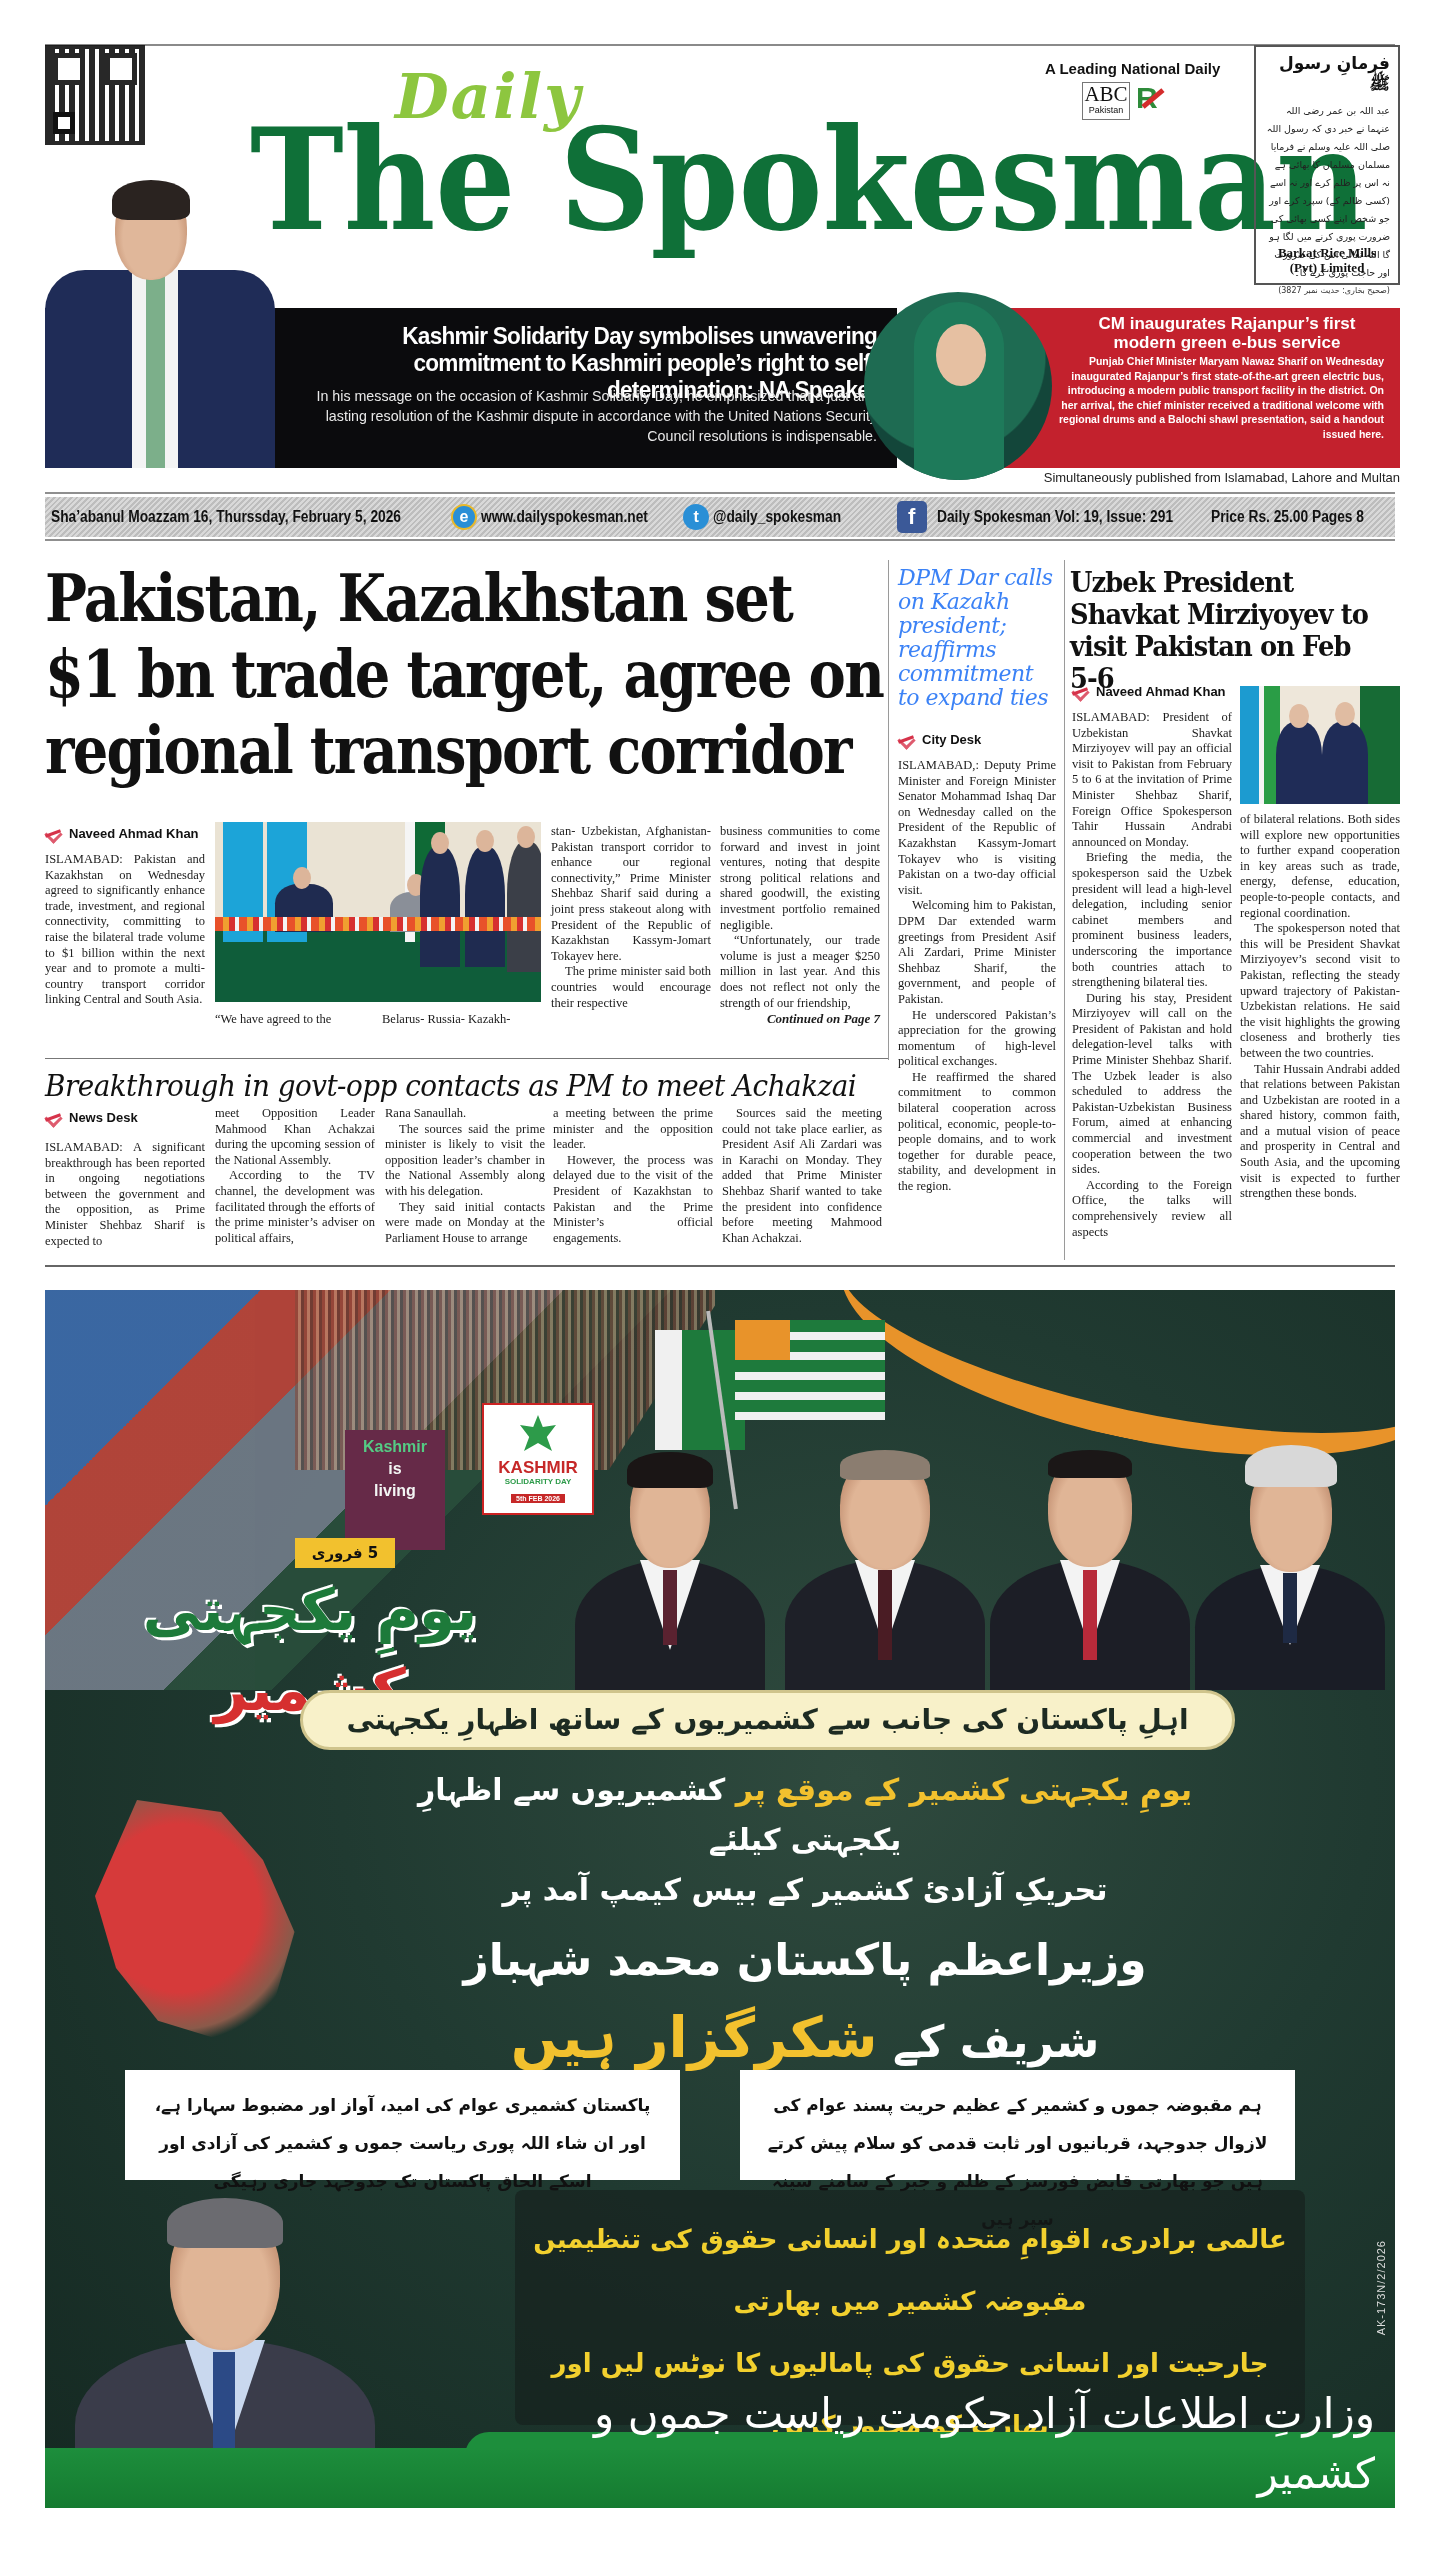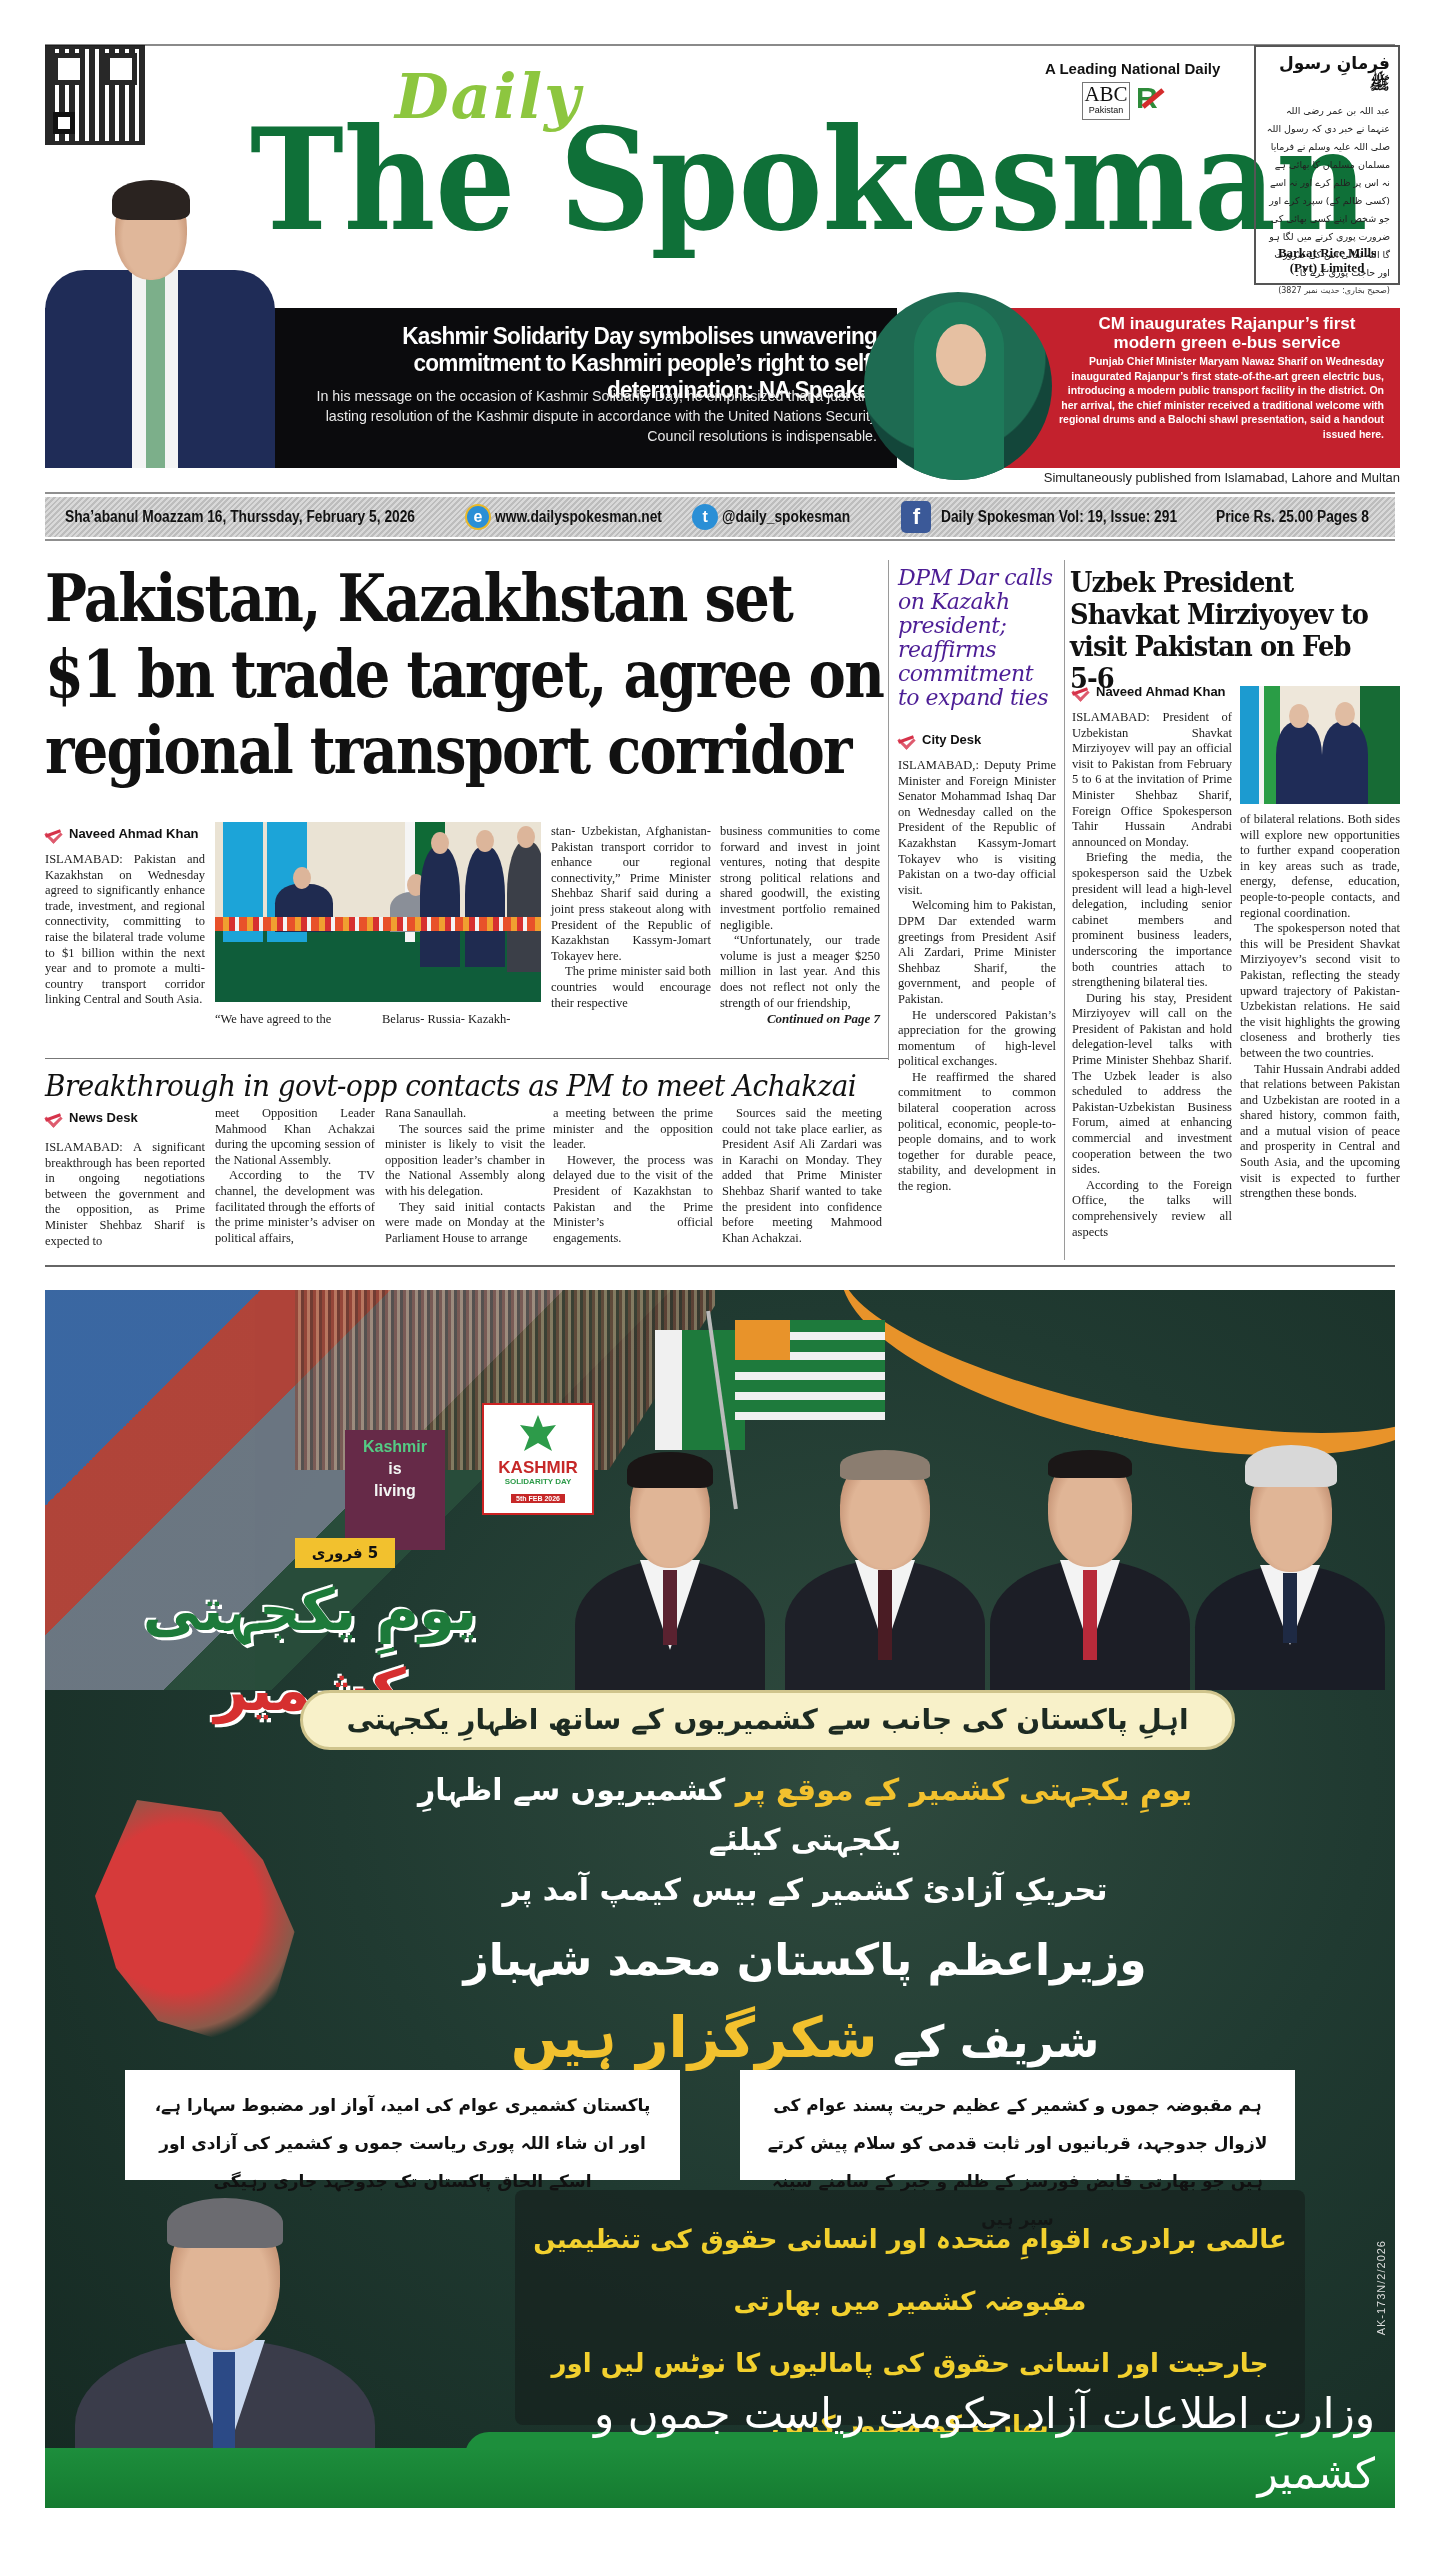--- a/index.html
+++ b/index.html
@@ -47,21 +47,21 @@
 
   .red-banner { left: 1000px; top: 308px; width: 400px; height: 160px; background: #c3212d; z-index: 0; }
   .rb-headline { position:absolute; left: 70px; right: 16px; top: 6px; text-align: center; font-family: "Liberation Sans", sans-serif; font-weight: bold; font-size: 17px; line-height: 19px; color: #fff; }
   .rb-body { position:absolute; left: 50px; right: 16px; top: 46px; text-align: right; font-family: "Liberation Sans", sans-serif; font-weight: bold; font-size: 10.5px; line-height: 14.5px; color: #fff; }
   .cm-photo { z-index: 2; }
 
   .pub-note { left: 1000px; top: 470px; width: 400px; text-align: right; font-family: "Liberation Sans", sans-serif; font-size: 13px; color: #222; }
 
   
   .rule-thick { left: 45px; height: 2px; width: 1350px; background: #8f8f8f; }
-  .dateline { left: 45px; top: 497px; width: 1350px; height: 40px; background: repeating-linear-gradient(135deg, #d9d9d9 0 2px, #bdbdbd 2px 4px); display:flex; align-items:center; padding-left: 20px; }
+  .dateline { left: 45px; top: 497px; width: 1350px; height: 40px; background: repeating-linear-gradient(135deg, #d9d9d9 0 2px, #bdbdbd 2px 4px); display:flex; align-items:center; padding-left: 6px; }
   .dateline .dl-item { font-family: "Liberation Sans", sans-serif; font-weight: bold; font-size: 16px; color: #111; white-space: nowrap; transform: scaleX(0.86); transform-origin: left; }
   .dl-icon { width: 26px; height: 26px; border-radius: 50%; display:inline-flex; align-items:center; justify-content:center; font-family: "Liberation Sans", sans-serif; font-weight:bold; color:#fff; font-size: 16px; flex: 0 0 auto; }
   .ie-icon { background: #2a8fd6; border: 2px solid #e8b82a; }
   .tw-icon { background: #2a8fd6; }
   .fb-icon { background: #3b5998; border-radius: 5px; width: 30px; height: 32px; font-size: 22px; }
 
   
   .main-headline { left: 45px; top: 560px; width: 830px; font-family: "DejaVu Serif", serif; font-weight: bold; font-size: 65px; line-height: 76px; color: #111; letter-spacing: -2px; transform: scaleX(0.86); transform-origin: left; white-space: nowrap; }
 
   .byline { font-family: "Liberation Sans", sans-serif; font-weight: bold; font-size: 13px; color: #111; display:flex; align-items:center; gap:8px; }
@@ -76,21 +76,21 @@
   .kz-photo { left: 215px; top: 822px; width: 326px; height: 180px; background: linear-gradient(180deg,#eae3d4 0 55%, #0f5d3a 55% 100%); overflow: hidden; }
   .kz-photo .flag-kz { position:absolute; top:0; width:40px; height:120px; background:#1ca4d8; }
   .kz-photo .flag-pk { position:absolute; top:0; width:40px; height:120px; background: linear-gradient(90deg,#f5f5f5 0 25%, #0f6a36 25%); }
   .kz-photo .person { position:absolute; border-radius: 40% 40% 0 0; background:#1f2b50; }
   .kz-photo .head { position:absolute; width:18px; height:22px; border-radius:50%; background:#dcb59a; }
   .kz-photo .flowers { position:absolute; left:0; right:0; top:95px; height:14px; background: repeating-linear-gradient(90deg,#e8512a 0 8px,#f0a030 8px 14px,#d63030 14px 20px,#f4f4f4 20px 24px); }
 
   .continued { font-family: "Liberation Serif", serif; font-style: italic; font-weight: bold; font-size: 13px; text-align: right; }
 
   
-  .dpm-headline { left: 898px; top: 566px; width: 160px; font-family: "DejaVu Serif", serif; font-style: italic; font-size: 22px; line-height: 24px; color: #4c1d95; letter-spacing: -0.5px; }
+  .dpm-headline { left: 898px; top: 566px; width: 160px; font-family: "DejaVu Serif", serif; font-style: italic; font-size: 22px; line-height: 24px; color: #3b82f6; letter-spacing: -0.5px; }
   .v-divider { width: 1px; background: #9a9a9a; }
 
   
   .uz-headline { left: 1070px; top: 567px; width: 335px; font-family: "DejaVu Serif", serif; font-weight: bold; font-size: 28px; line-height: 32px; color: #111; letter-spacing: -1px; transform: scaleX(0.92); transform-origin: left; }
   .uz-photo { left: 1240px; top: 686px; width: 160px; height: 118px; background: linear-gradient(90deg,#1c9bd0 0 12%, #f4f4f4 12% 15%, #2a9d46 15% 25%, #eee7da 25% 75%, #176b35 75%); overflow: hidden; }
   .uz-photo .p1, .uz-photo .p2 { position:absolute; bottom:0; width:46px; height:82px; border-radius: 40% 40% 0 0; background:#1f2c57; }
   .uz-photo .h1, .uz-photo .h2 { position:absolute; width:20px; height:24px; border-radius:50%; background:#e0bca2; }
 
   
   .bt-headline { left: 45px; top: 1068px; width: 860px; font-family: "DejaVu Serif", serif; font-style: italic; font-size: 30px; line-height: 36px; color: #111; letter-spacing: -0.6px; white-space: nowrap; transform: scaleX(0.93); transform-origin: left; }

